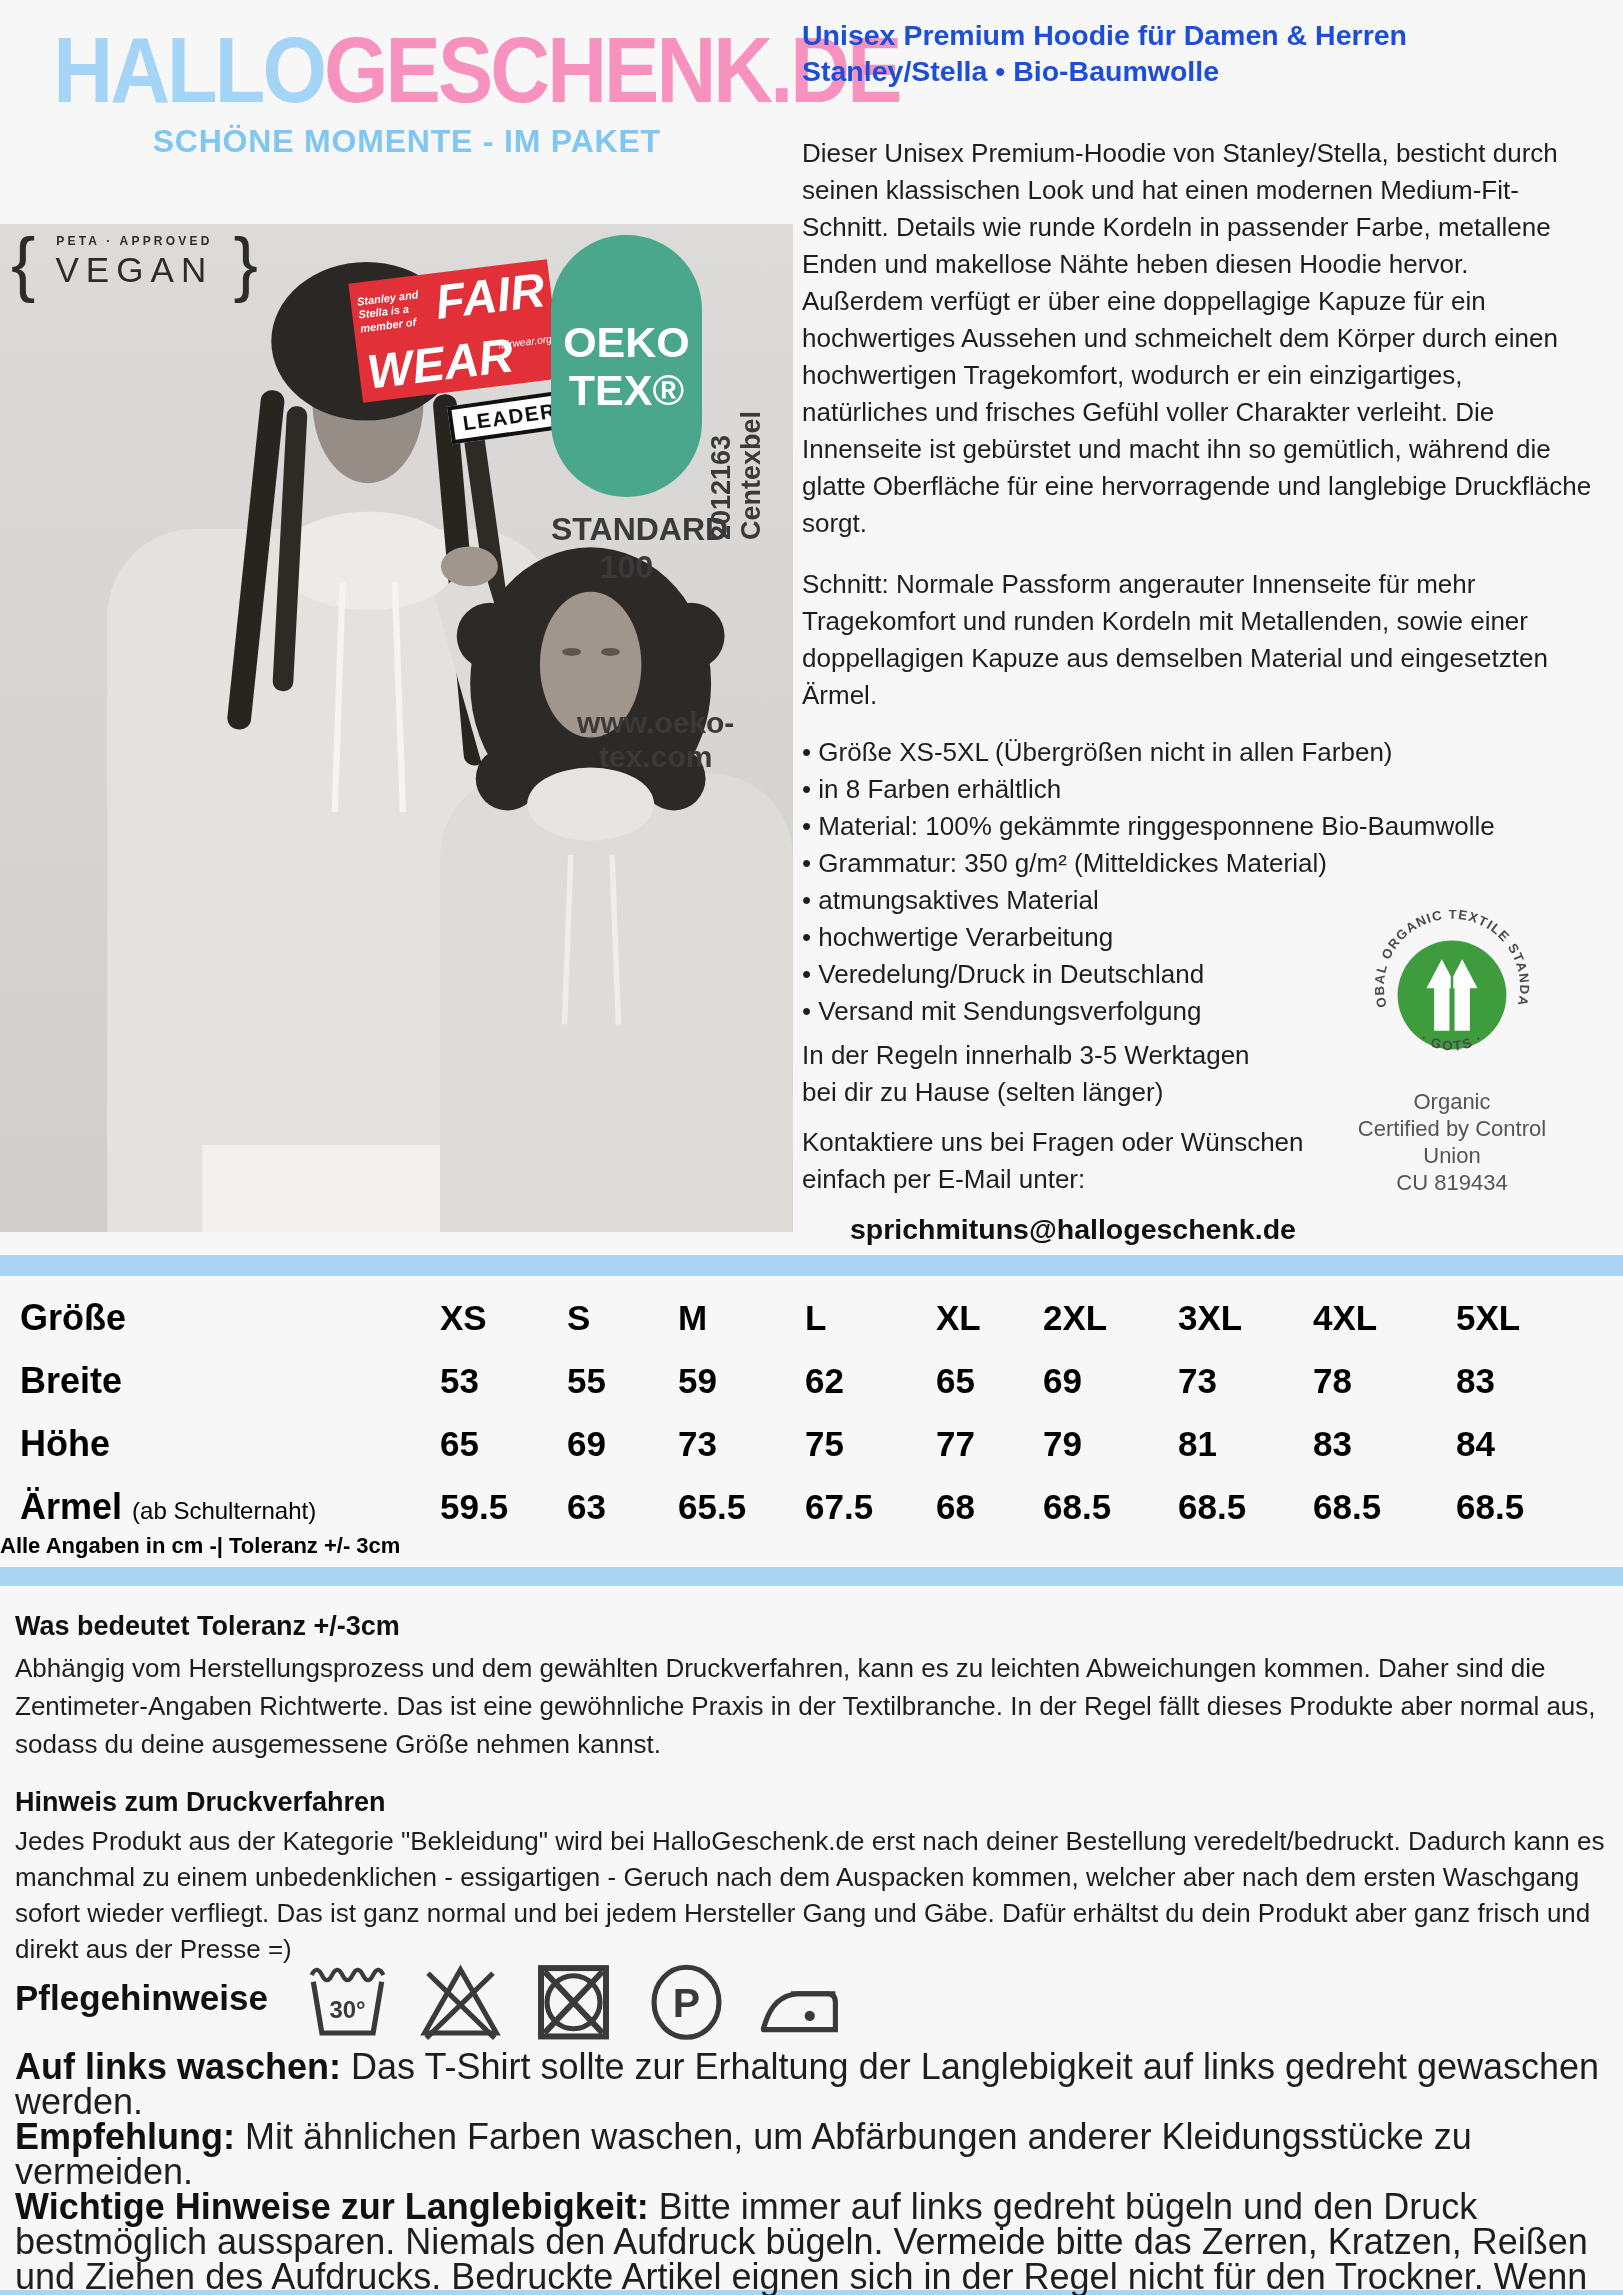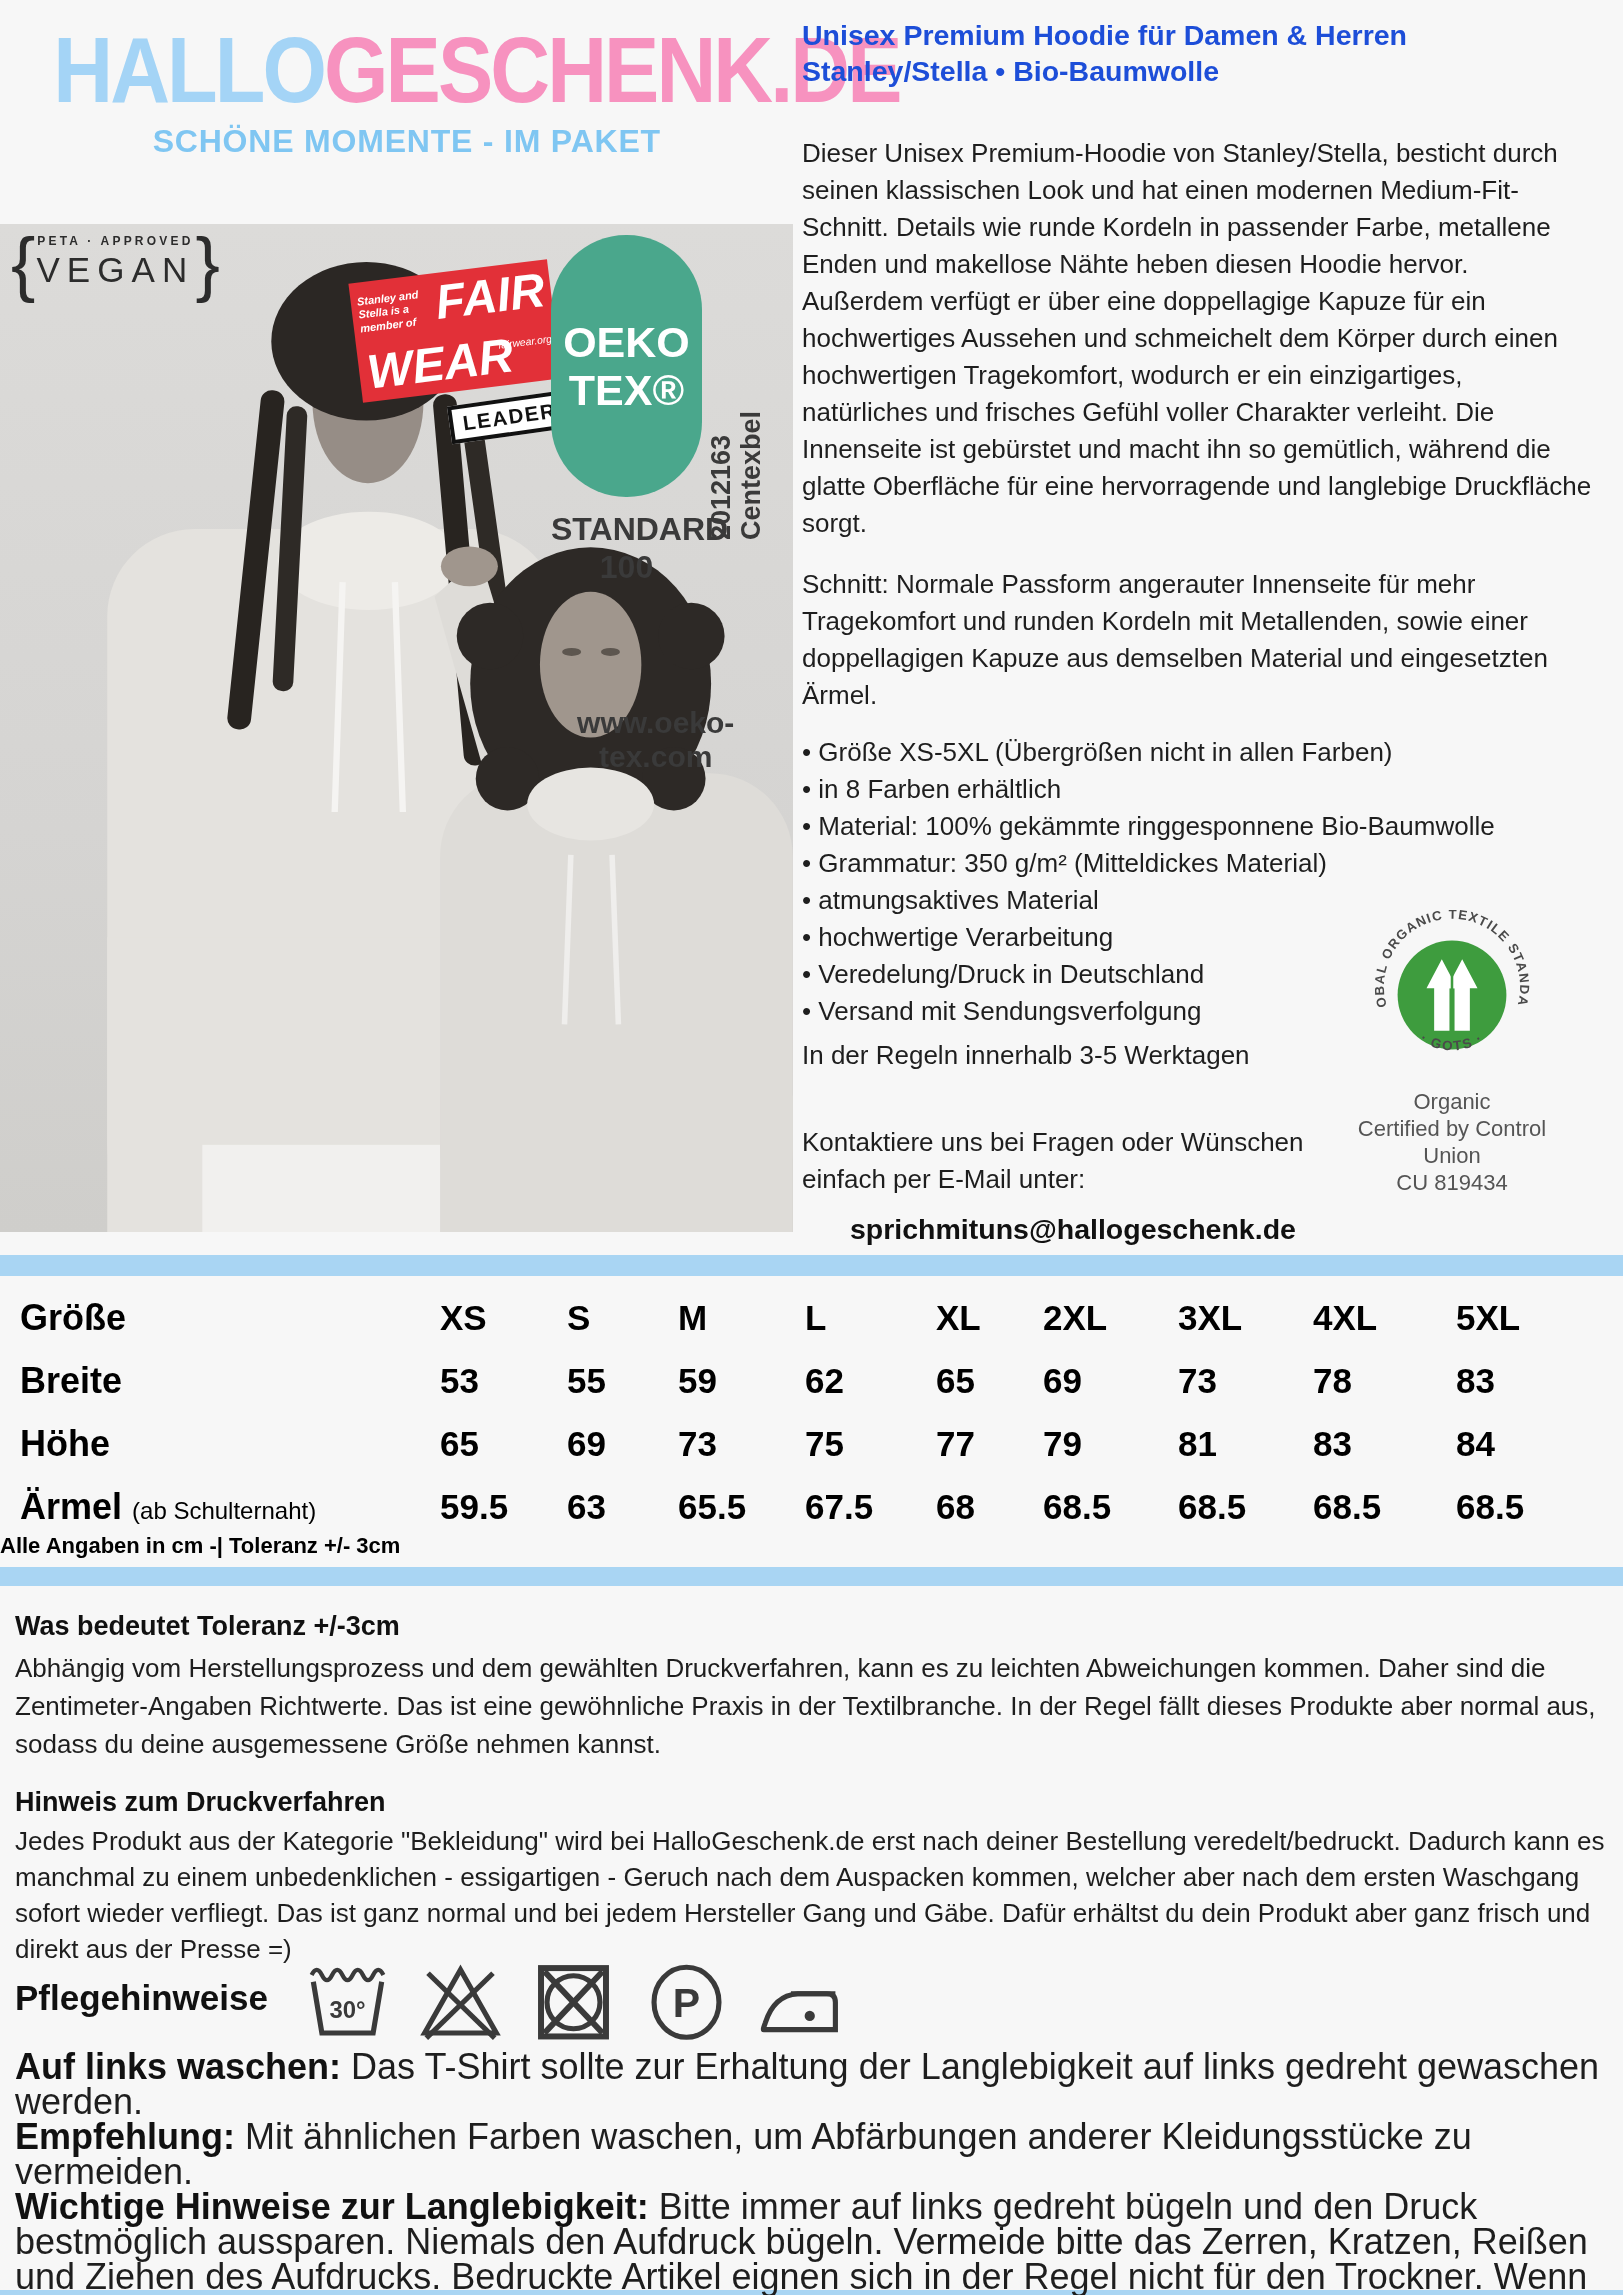--- a/index.html
+++ b/index.html
@@ -31,21 +31,21 @@
   .gots-caption{margin-top:4.8px;font-size:22px;line-height:27px;color:#555;}
 
   
   .photo{position:absolute;left:0;top:224px;width:793px;height:1008px;
          background:linear-gradient(180deg,#dcdbd9 0%,#d5d4d2 60%,#cfcecb 100%);overflow:hidden;}
   .models{position:absolute;left:0;top:0;}
 
   
   .vegan{position:absolute;left:11px;top:1.6px;display:flex;align-items:center;color:#2c2c2c;}
   .vegan .brace{font-size:73px;font-weight:300;line-height:1;}
-  .vegan .mid{margin:0 1px;text-align:center;}
+  .vegan .mid{margin:0 20px;text-align:center;}
   .vegan .peta{font-size:12px;letter-spacing:3.2px;font-weight:bold;}
   .vegan .veg{font-size:35px;letter-spacing:7.1px;margin-top:1.6px;}
 
   
   .fairwear{position:absolute;left:355px;top:30px;width:206px;height:214px;}
   .fw-red{position:absolute;left:0;top:17.4px;width:200px;height:120px;background:#e23038;
           transform:rotate(-7deg);color:#fff;}
   .fw-member{position:absolute;left:6.3px;top:12.7px;width:79px;font-size:11px;font-weight:bold;
              font-style:italic;line-height:13.5px;}
   .fw-fair{position:absolute;right:6.3px;top:1.6px;font-size:48px;font-weight:bold;font-style:italic;}
@@ -188,20 +188,21 @@
       <div>• in 8 Farben erhältlich</div>
       <div>• Material: 100% gekämmte ringgesponnene Bio-Baumwolle</div>
       <div>• Grammatur: 350 g/m² (Mitteldickes Material)</div>
       <div>• atmungsaktives Material</div>
       <div>• hochwertige Verarbeitung</div>
       <div>• Veredelung/Druck in Deutschland</div>
       <div>• Versand mit Sendungsverfolgung</div>
     </div>
     <div class="rc delivery">
       <div>In der Regeln innerhalb 3-5 Werktagen</div>
+      <div>bei dir zu Hause (selten länger)</div>
     </div>
     <div class="rc contact">
       <div>Kontaktiere uns bei Fragen oder Wünschen</div>
       <div>einfach per E-Mail unter:</div>
     </div>
     <div class="rc email">sprichmituns@hallogeschenk.de</div>
 
     <div class="gots">
       <svg width="170" height="170" viewBox="0 0 200 200">
         <defs>

